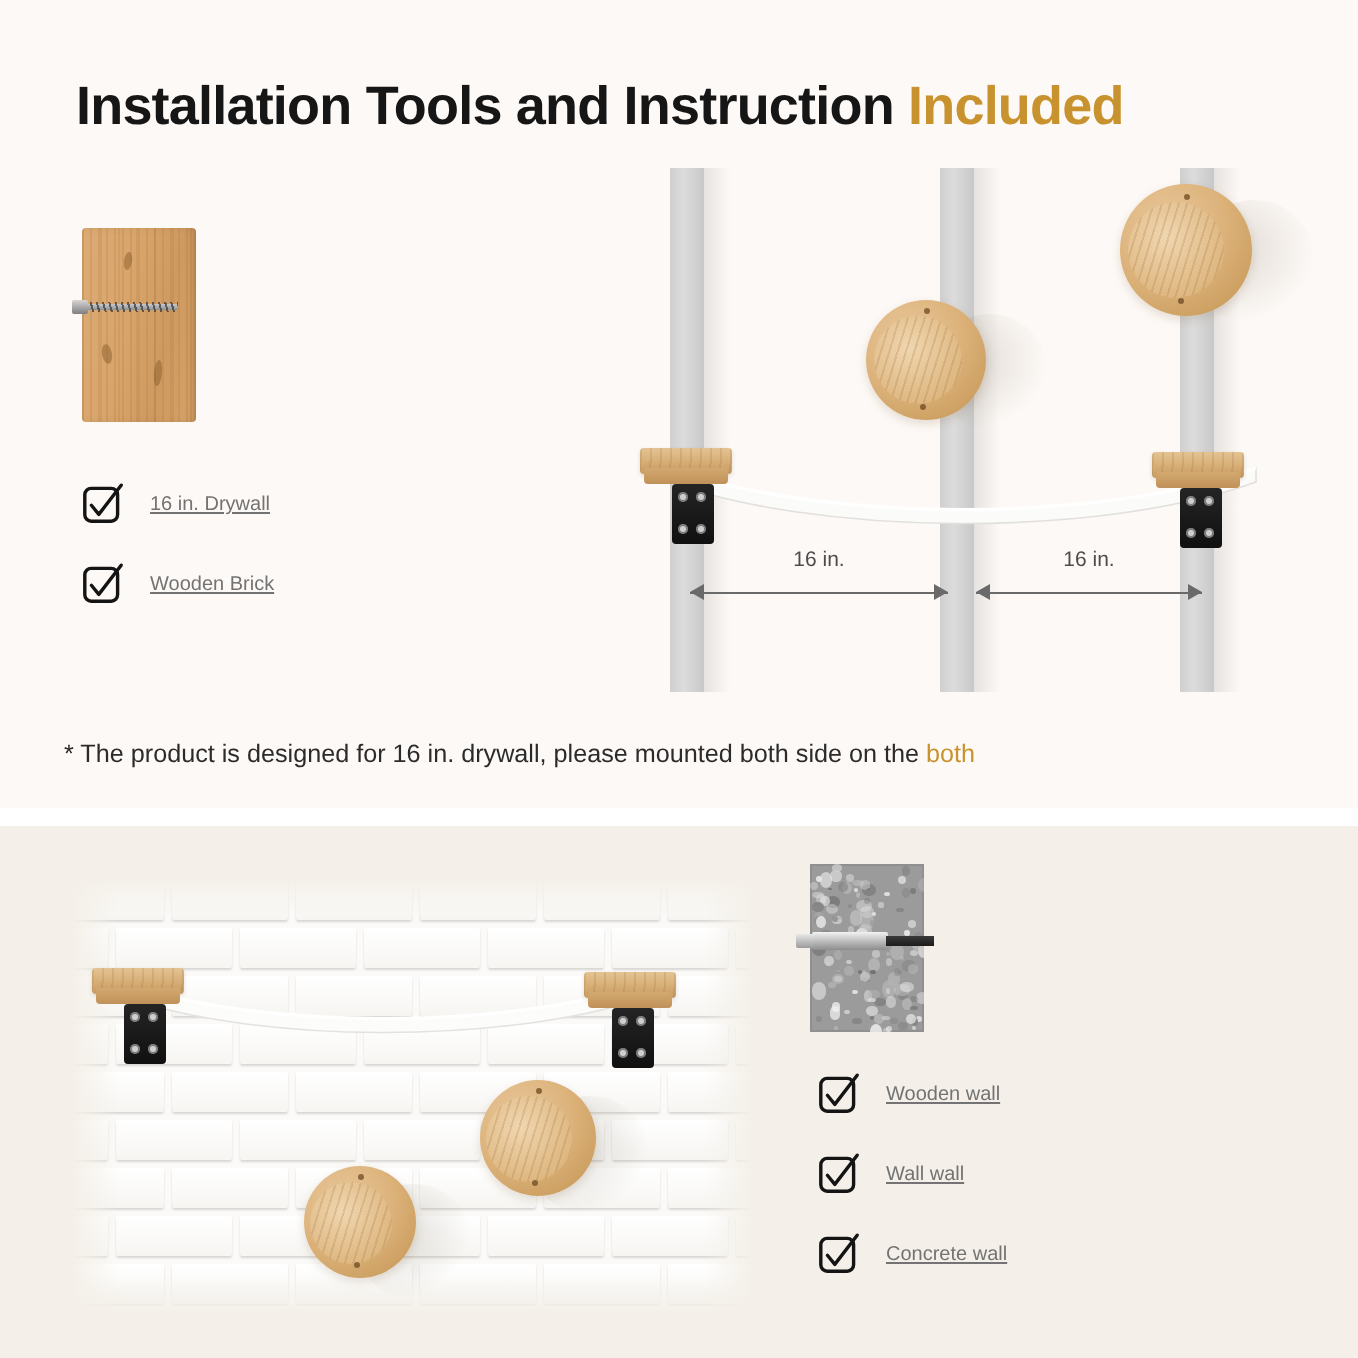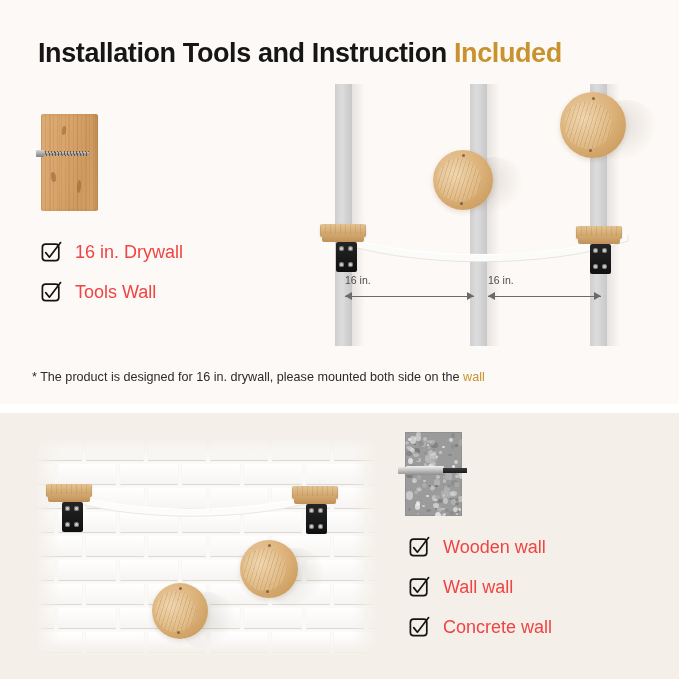--- a/index.html
+++ b/index.html
@@ -90,21 +90,21 @@
   #lead-top{left:112px;top:145px;width:190px;}
   #lead-bottom{left:478px;top:452px;width:180px;}
 
   
   .check-item{position:absolute;height:26px;}
   .check-item .box{
     position:absolute;left:0;top:0;width:22px;height:22px;
   }
   .check-item .label{
     position:absolute;left:34px;top:1px;
-    font-size:18px;line-height:21px;color:#ef4444;white-space:nowrap;
+    font-size:10px;line-height:21px;color:#737373;white-space:nowrap;text-decoration:underline;
   }
 
   
   #footnote{
     position:absolute;left:32px;top:370px;
     font-size:12.6px;color:#2b2b2b;white-space:nowrap;
   }
   #footnote .accent{color:#c8932e;}
 
   
@@ -171,21 +171,21 @@
     position:absolute;left:0;top:9px;height:1px;width:100%;
     background:#6a6a6a;
   }
   .dim .ah{
     position:absolute;top:5px;width:0;height:0;
     border-top:4.5px solid transparent;border-bottom:4.5px solid transparent;
   }
   .dim .ah.l{left:0;border-right:7px solid #6a6a6a;}
   .dim .ah.r{right:0;border-left:7px solid #6a6a6a;}
   .dim .txt{
-    position:absolute;left:0;top:-13px;width:100%;
+    position:absolute;left:0;top:-13px;width:100%;text-align:center;
     font-size:10.5px;color:#4d4d4d;
   }
 
   
   #brickwall{
     position:absolute;left:36px;top:440px;width:340px;height:216px;
     background:#fbfaf8;overflow:hidden;
   }
   #brickwall .row{position:absolute;left:0;width:400px;height:24px;}
   #brickwall .brick{
@@ -234,21 +234,21 @@
       </span>
       <span class="label">16 in. Drywall</span>
     </div>
     <div class="check-item" style="left:41px;top:281px;">
       <span class="box">
         <svg width="22" height="22" viewBox="0 0 22 22">
           <rect x="1.4" y="3.2" width="16.4" height="16.4" rx="3.2" ry="3.2" fill="none" stroke="#141414" stroke-width="1.7"></rect>
           <path d="M4.7 11.6 L8.4 16.2 L19.6 1.6" fill="none" stroke="#141414" stroke-width="1.7" stroke-linecap="round" stroke-linejoin="round"></path>
         </svg>
       </span>
-      <span class="label">Tools Wall</span>
+      <span class="label">Wooden Brick</span>
     </div>
 
     <div id="illus-top">
 
       <div class="stud-shadow" style="left:52px;"></div>
       <div class="stud" style="left:35px;"></div>
 
       <div class="stud-shadow" style="left:187px;"></div>
       <div class="stud" style="left:170px;"></div>
 
@@ -306,21 +306,21 @@
       </div>
 
       <div class="dim" style="left:188px;top:203px;width:113px;">
         <span class="line"></span>
         <span class="ah l"></span>
         <span class="ah r"></span>
         <span class="txt">16 in.</span>
       </div>
     </div>
 
-    <div id="footnote"><span>* The product is designed for 16 in. drywall, please mounted both side on the </span><span class="accent">wall</span></div>
+    <div id="footnote"><span>* The product is designed for 16 in. drywall, please mounted both side on the </span><span class="accent">both</span></div>
   </div>
 
   <div id="divider"></div>
 
   <div class="panel" id="panel-bottom"></div>
 
   <div id="brickwall">
     <div class="row" style="top:0px;left:-12px;">
       <span class="brick" style="left:0px;width:58px;"></span>
         <span class="brick" style="left:62px;width:58px;"></span>

